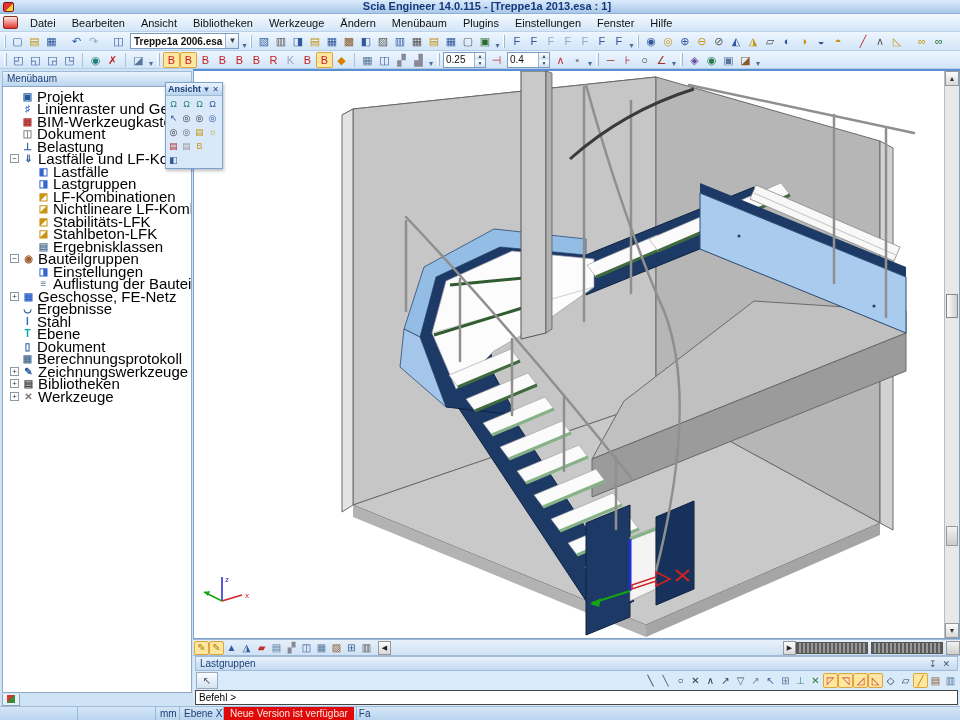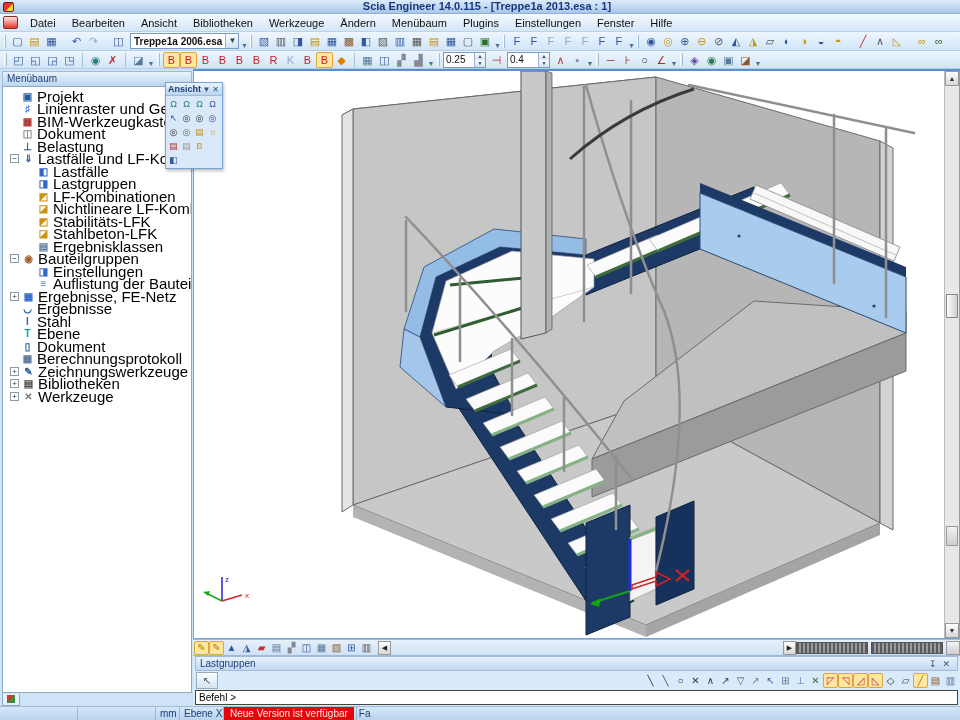--- a/index.html
+++ b/index.html
@@ -357,21 +357,21 @@
             </div>
             <div class="tree-row">
               <span class="indent2"></span>
               <span class="t-icon" style="color: rgb(85, 119, 153);">≡</span>
               <span class="lbl">Auflistung der Bauteilgruppen</span>
             </div>
             <div class="tree-row">
               <span class="indent0"></span>
               <span class="expander">+</span>
               <span class="t-icon" style="color: rgb(51, 102, 204);">▦</span>
-              <span class="lbl">Ergebnisse, FE-Netz</span>
+              <span class="lbl">Geschosse, FE-Netz</span>
             </div>
             <div class="tree-row">
               <span class="indent1"></span>
               <span class="t-icon" style="color: rgb(35, 90, 158);">◡</span>
               <span class="lbl">Ergebnisse</span>
             </div>
             <div class="tree-row">
               <span class="indent1"></span>
               <span class="t-icon" style="color: rgb(51, 102, 204);">I</span>
               <span class="lbl">Stahl</span>

